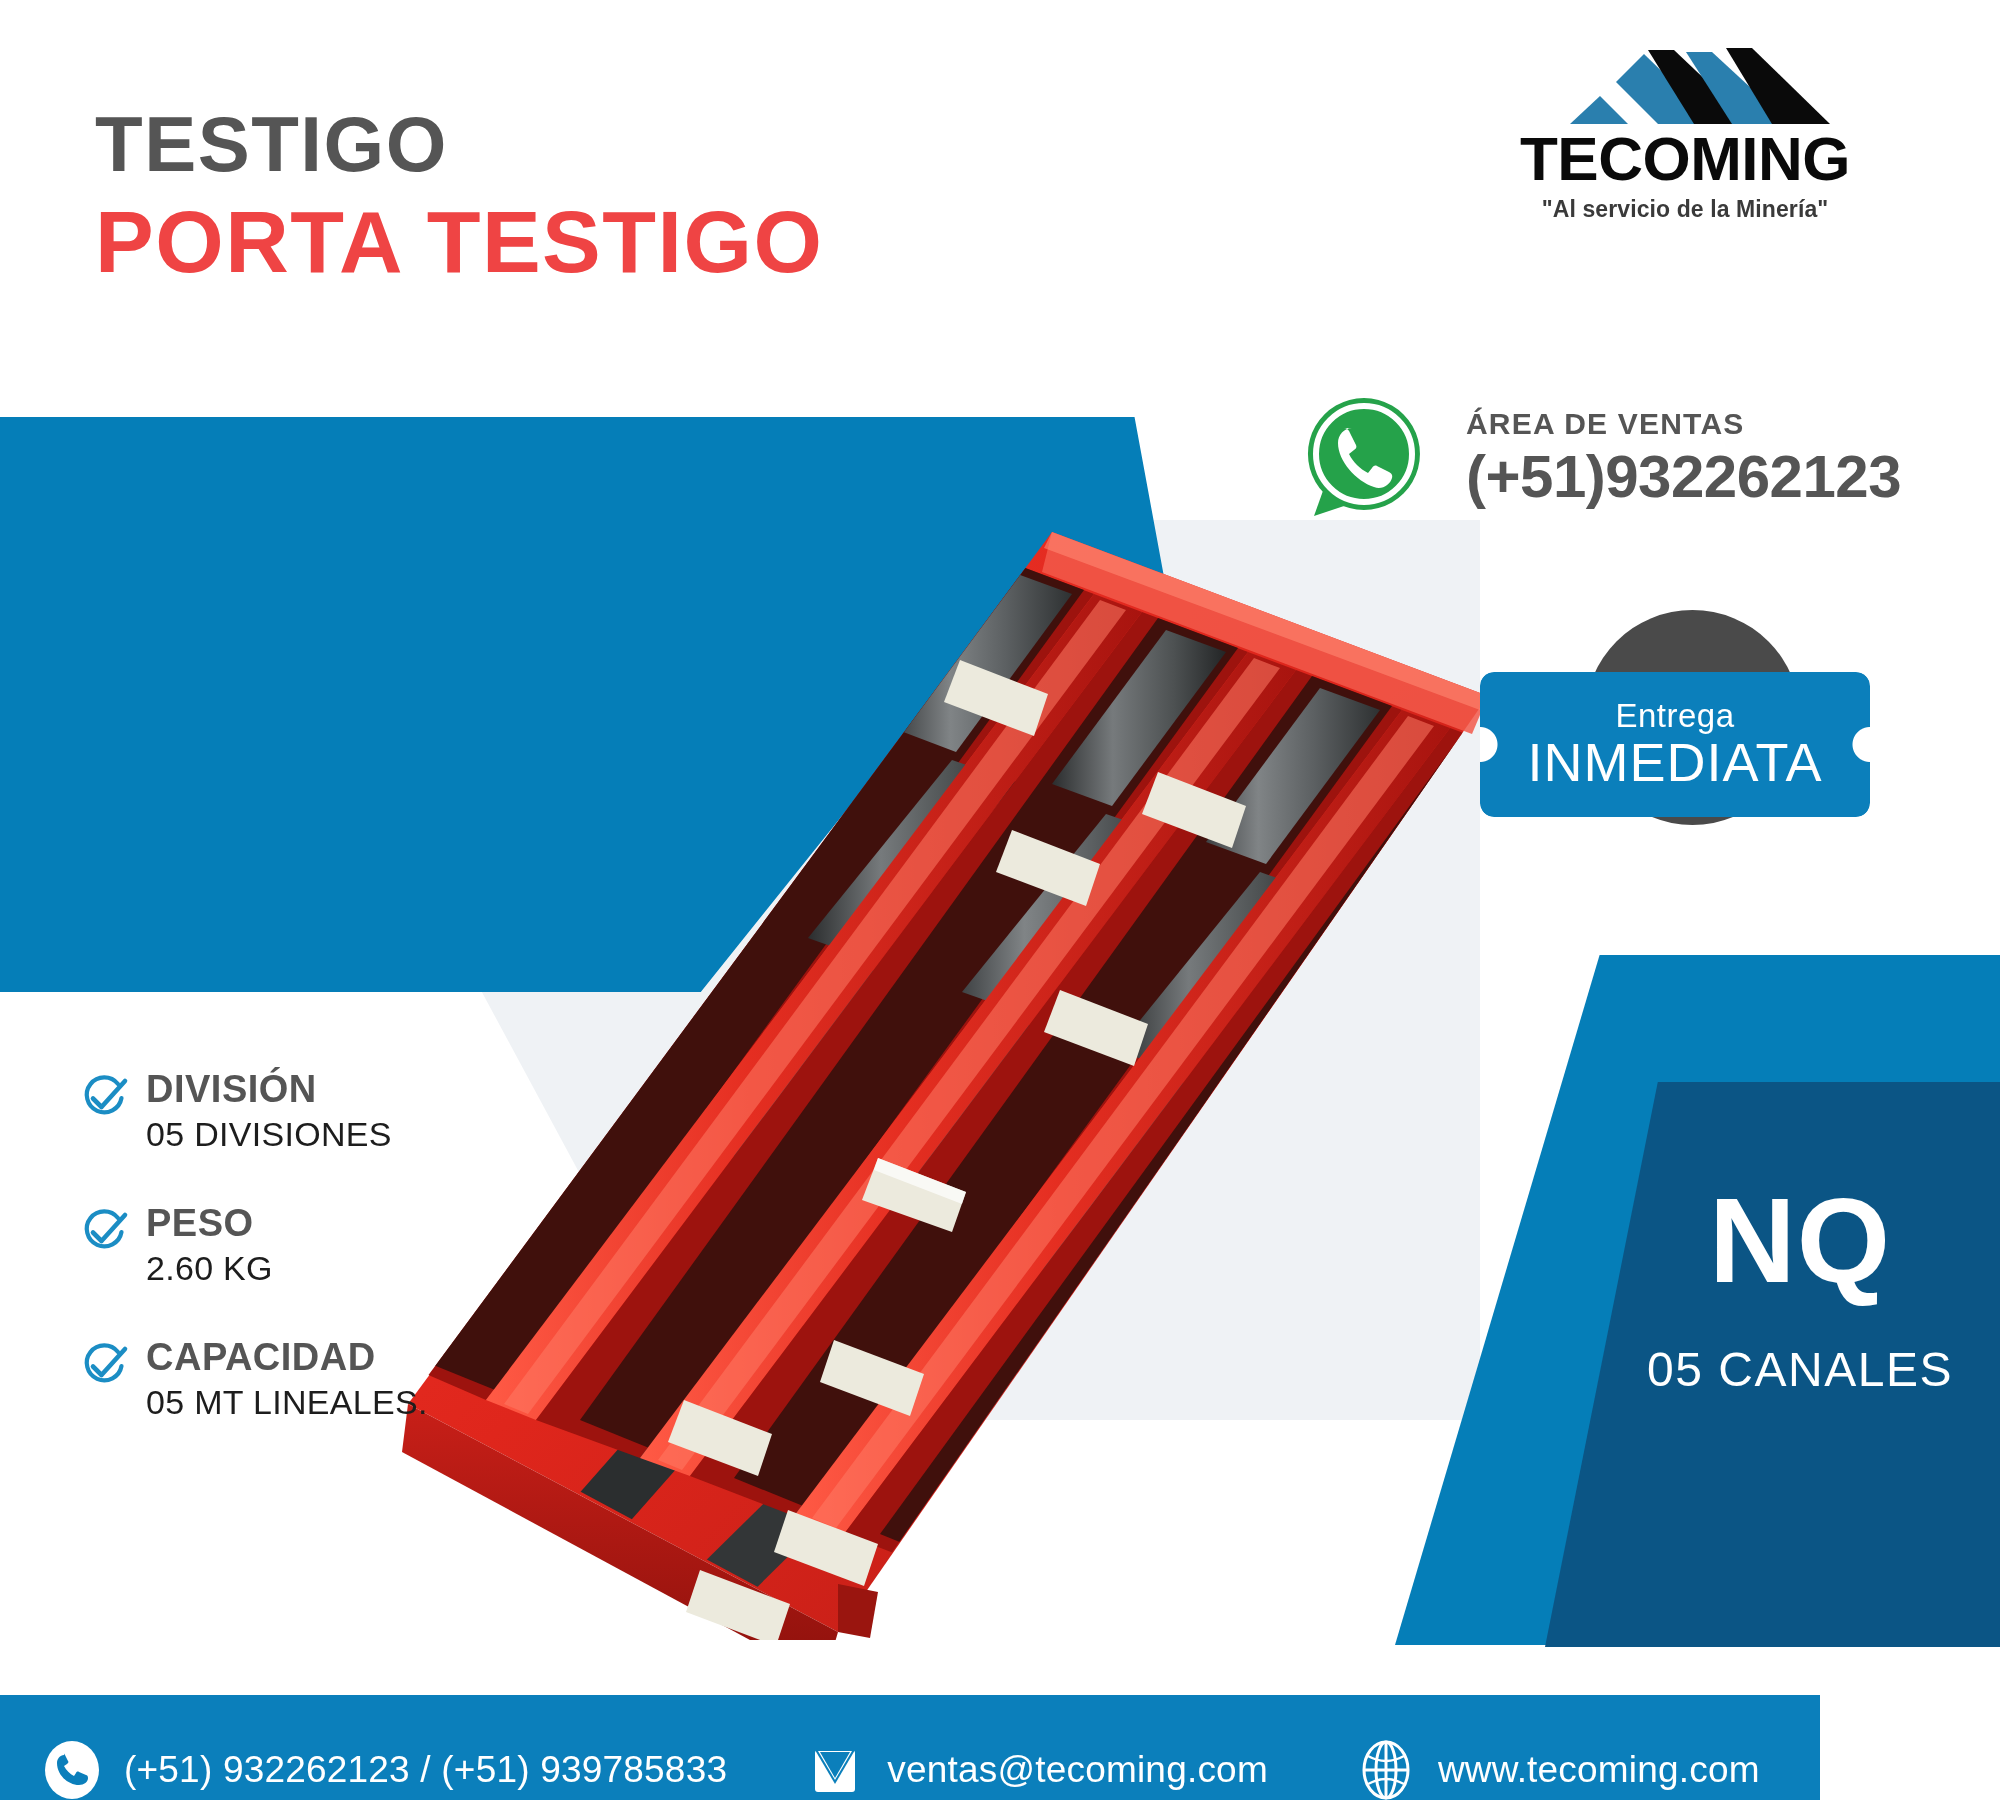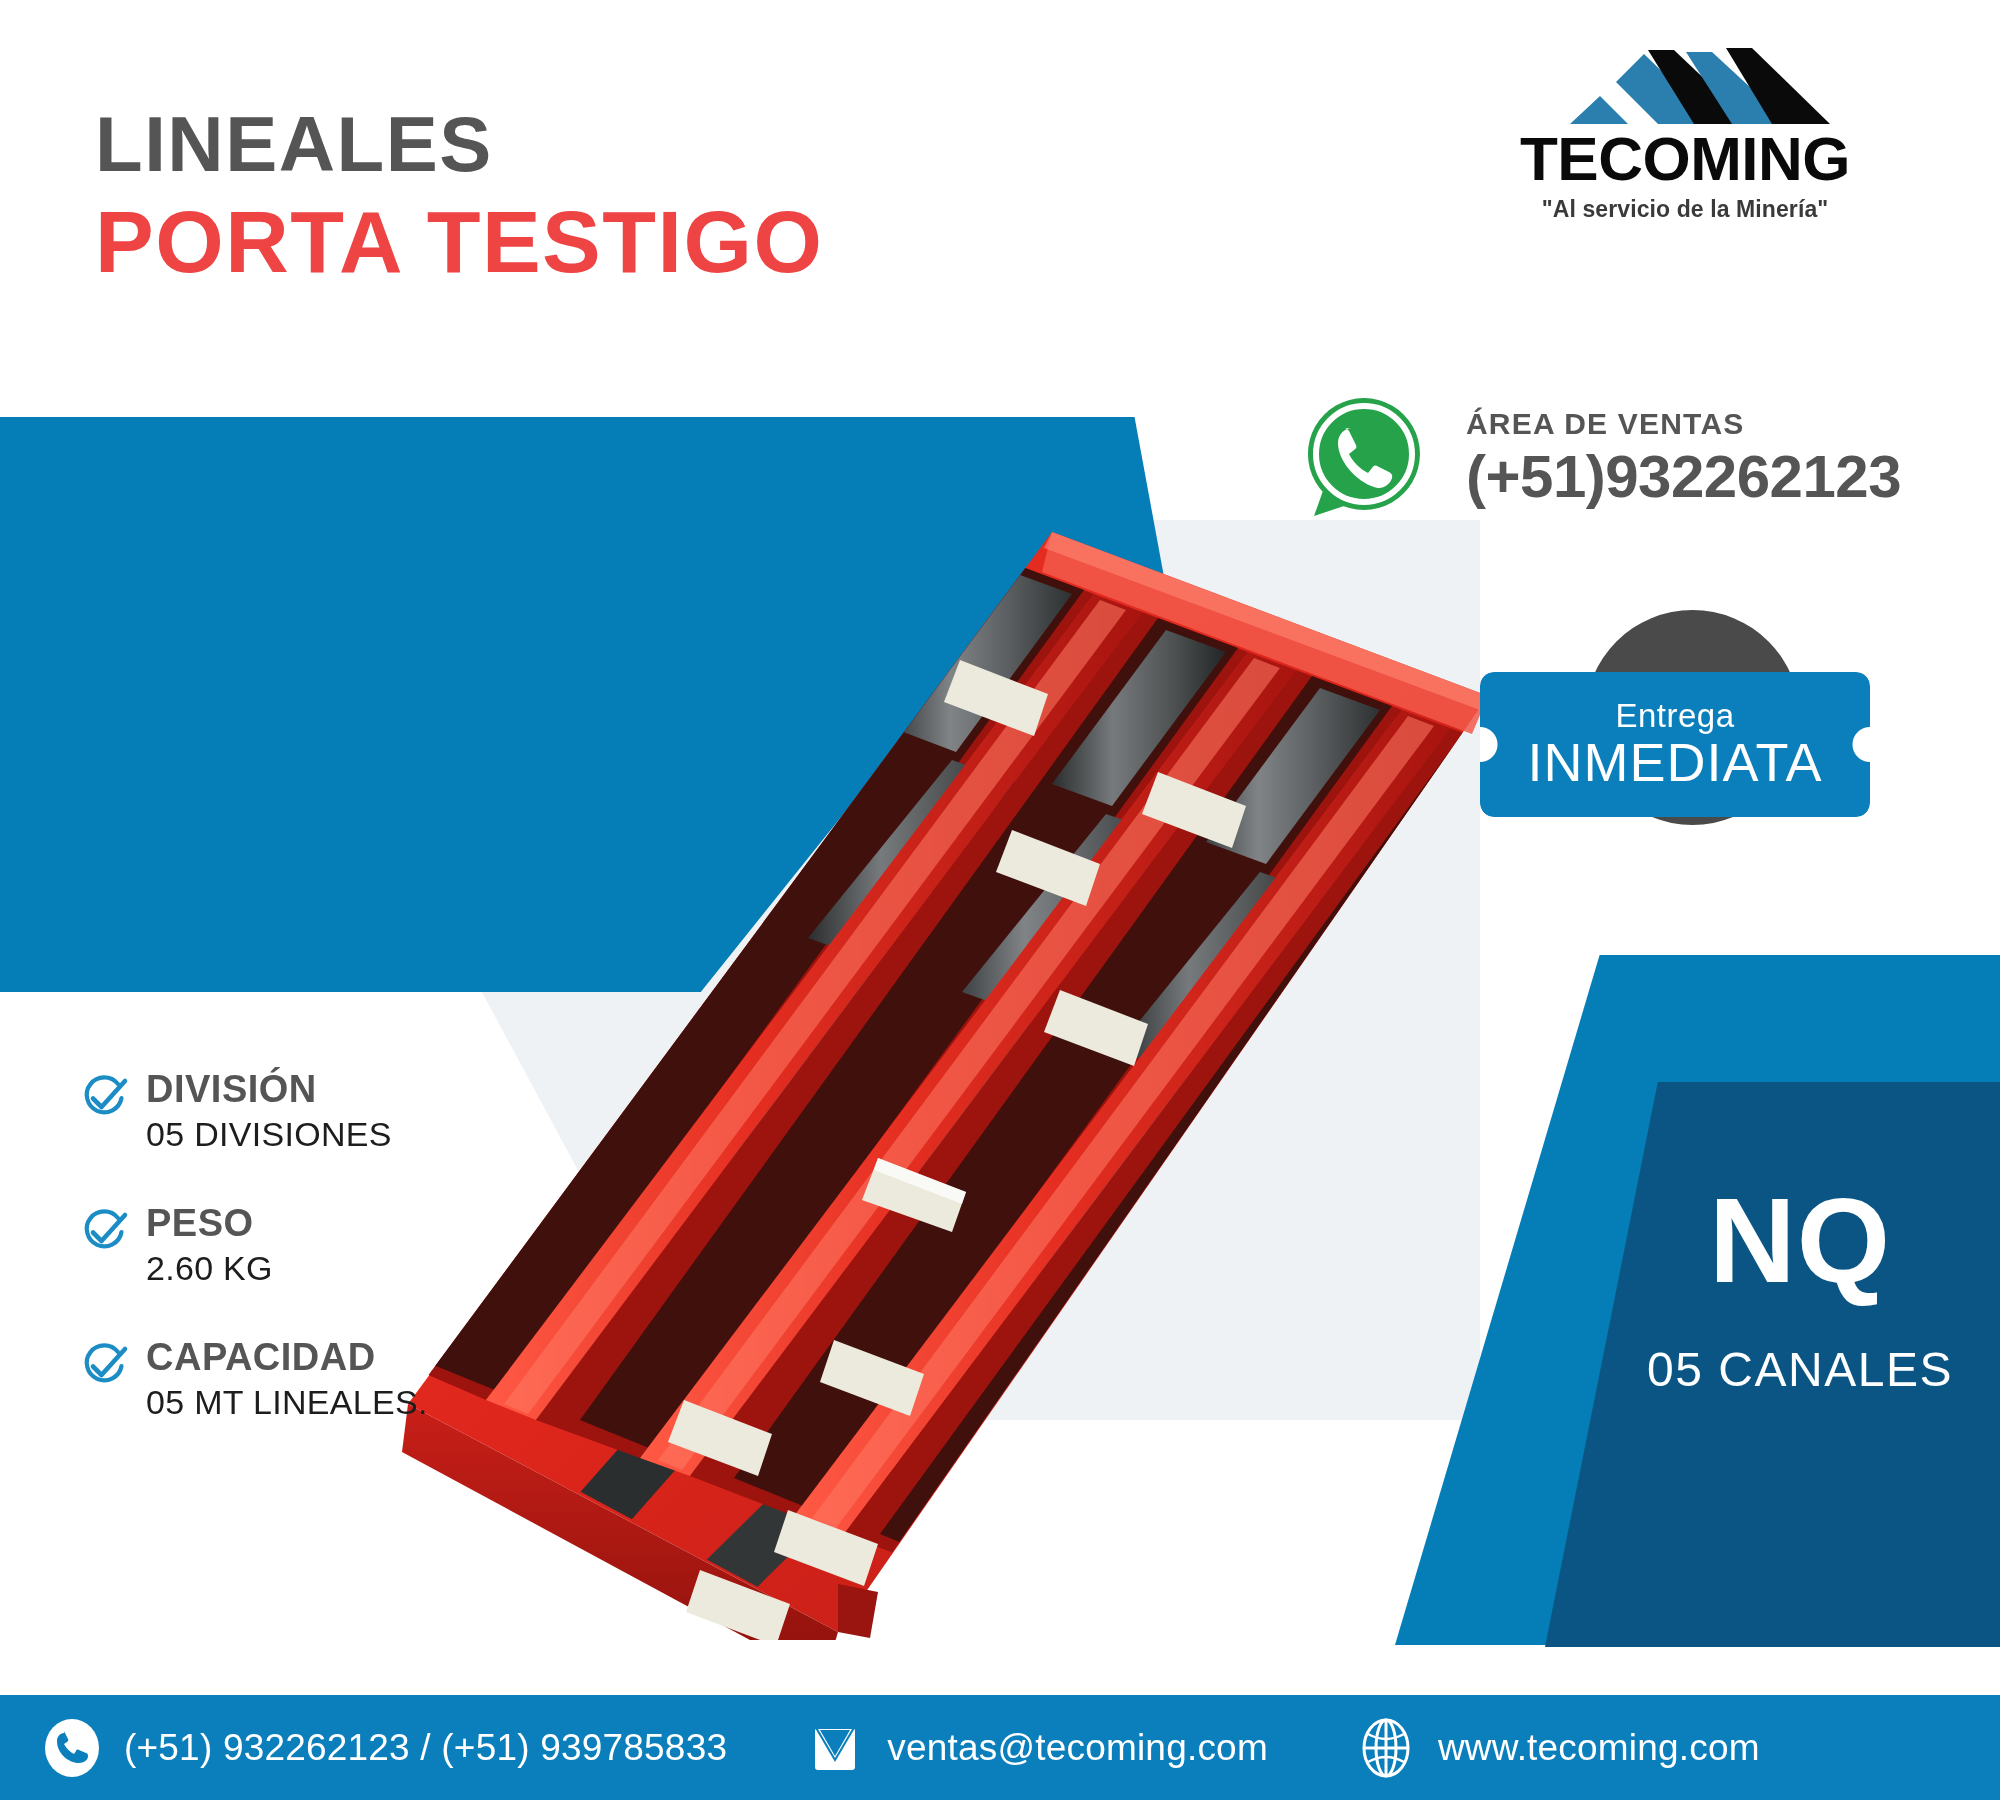--- a/index.html
+++ b/index.html
@@ -134,23 +134,23 @@
     font-size:34px; font-weight:normal; color:#1d1d1d;
     letter-spacing:0.3px; line-height:1.15; margin-top:5px; white-space:nowrap;
   }
 
   
   .product { position:absolute; left:400px; top:520px; width:1090px; height:1120px; z-index:8; }
   .product svg { width:100%; height:100%; display:block; }
 
   
   .footer {
-    position:absolute; left:0; bottom:0; width:2000px; height:105px;
+    position:absolute; left:0; bottom:0; width:1820px; height:105px;
     background:#0b7fbb; z-index:40;
-    display:flex; align-items:center;
+    display:flex; align-items:flex-end;
   }
   .f-group { display:flex; align-items:center; gap:22px; }
   .f-g1 { margin-left:42px; }
   .f-g2 { margin-left:88px; }
   .f-g3 { margin-left:78px; }
   .f-icon { width:60px; height:60px; flex:0 0 auto; }
   .f-text {
     font-size:37px; color:#ffffff; font-weight:normal;
     letter-spacing:0.2px; white-space:nowrap;
   }
@@ -267,21 +267,21 @@
         <polygon points="300,1050 390,1084 376,1126 286,1092" fill="#eceadd"></polygon>
         <polygon points="560,140 648,174 634,216 544,182" fill="#eceadd"></polygon>
       </g>
 
       <polygon points="652,12 1088,176 1080,190 644,28" fill="#ff8873" opacity="0.6"></polygon>
     </svg>
   </div>
 
   <div class="header">
     <div class="title-block">
-      <div class="title-1">LINEALES</div>
+      <div class="title-1">TESTIGO</div>
       <div class="title-2">PORTA TESTIGO</div>
     </div>
   </div>
 
   <div class="logo">
     <svg class="logo-mark" viewBox="0 0 290 78" xmlns="http://www.w3.org/2000/svg">
 
       <polygon points="76,34 104,6 176,76 118,76" fill="#2a7fae"></polygon>
 
       <polygon points="108,2 134,2 212,76 154,76" fill="#0a0a0a"></polygon>

